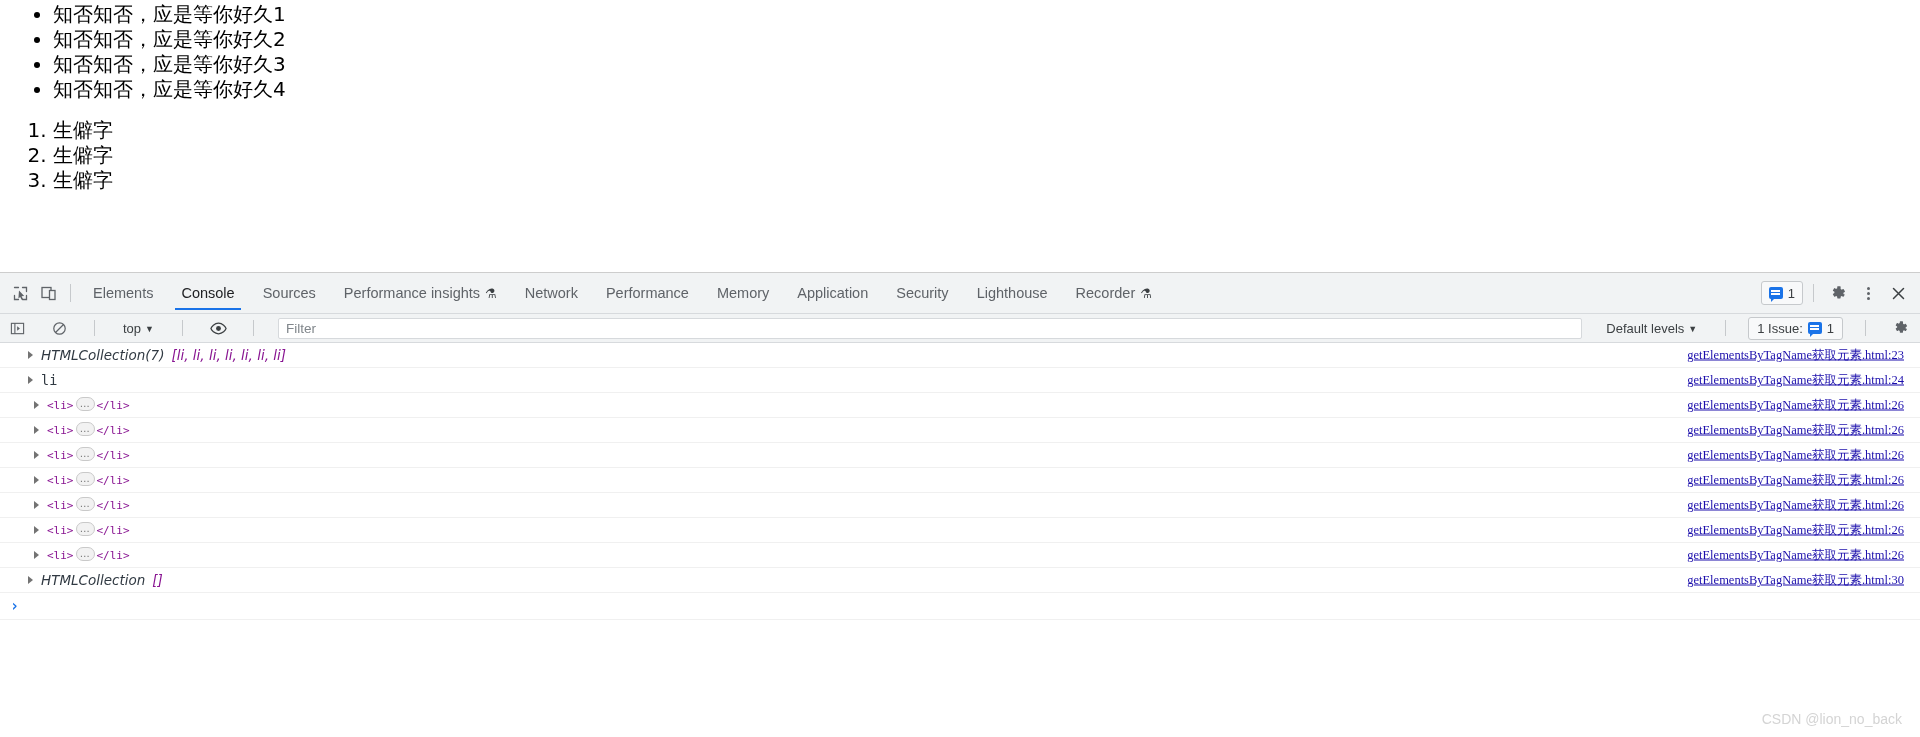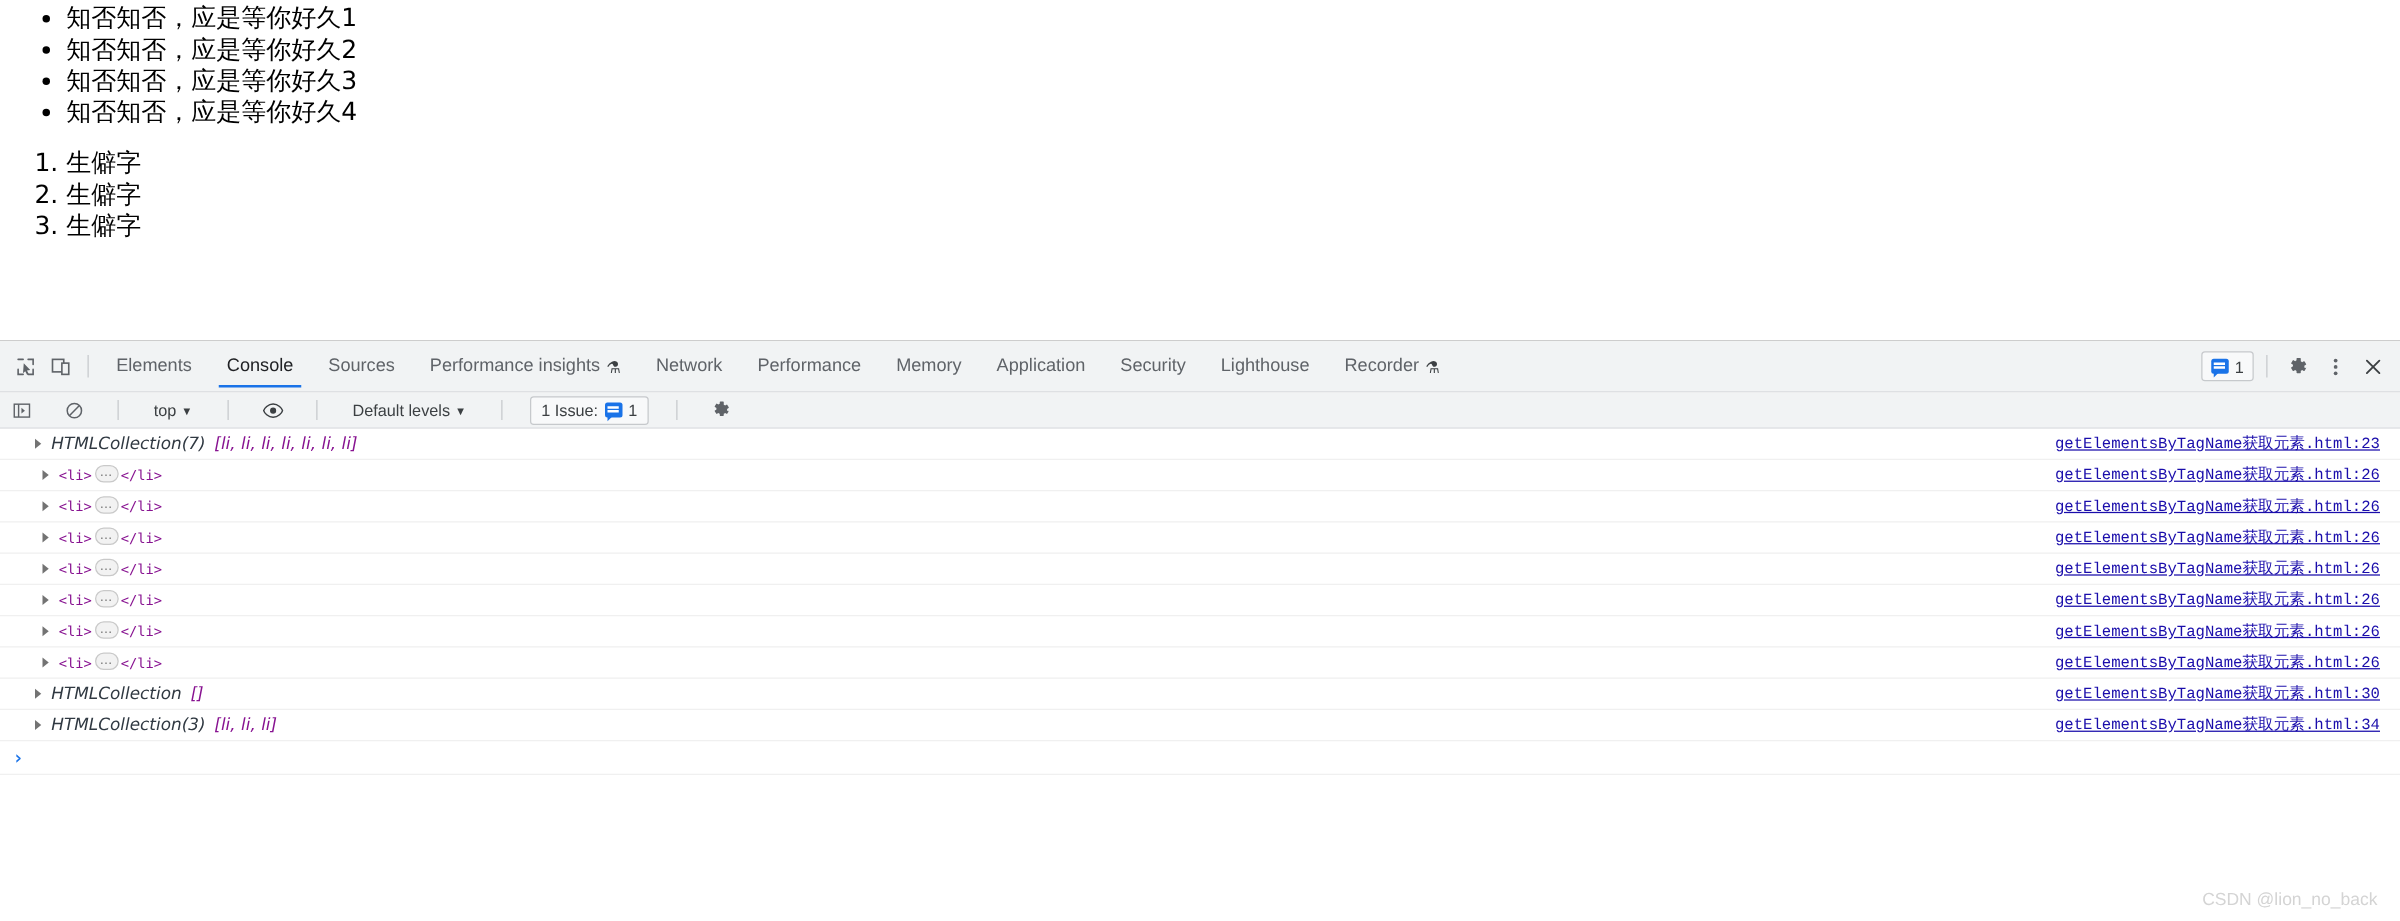--- a/index.html
+++ b/index.html
@@ -320,21 +320,21 @@
     position: relative;
     top: -1px;
   }
   .source-link {
     position: absolute;
     right: 16px;
     top: 50%;
     transform: translateY(-50%);
     color: #1a0dab;
     text-decoration: underline;
-    font-family: Liberation Mono, monospace;
+    font-family: Liberation Serif, serif;
     font-size: 12.5px;
     white-space: nowrap;
   }
 
   
   .console-prompt {
     height: 26px;
     display: flex;
     align-items: center;
     padding-left: 10px;
@@ -493,20 +493,23 @@
       <span class="caret">▼</span>
     </div>
     <div class="ct-sep"></div>
     <div class="ct-btn">
       <svg width="17" height="15" viewBox="0 0 18 14">
         <path d="M9 1.4C4.6 1.4 1.6 5.1 1 7c.6 1.9 3.6 5.6 8 5.6S16.4 8.9 17 7c-.6-1.9-3.6-5.6-8-5.6z" stroke="#3c4043" stroke-width="1.3" fill="none"></path>
         <circle cx="9" cy="7" r="2.6" fill="#3c4043"></circle>
       </svg>
     </div>
     <div class="ct-sep"></div>
+    <div class="ct-filter">
+      <input type="text" placeholder="Filter" style="">
+    </div>
     <div class="ct-select">
       <span>Default levels</span>
       <span class="caret">▼</span>
     </div>
     <div class="ct-sep"></div>
     <div class="issue-pill">
       <span class="txt">1 Issue:</span>
       <span class="msg-icon"></span>
       <span class="txt">1</span>
     </div>
@@ -523,20 +526,27 @@
 
     <div class="console-row">
       <span class="disclosure"></span>
       <span class="row-content">
         <span class="obj-name">HTMLCollection(7)</span>
         <span class="obj-preview">[li, li, li, li, li, li, li]</span>
       </span>
       <span class="source-link">getElementsByTagName获取元素.html:23</span>
     </div>
 
+    <div class="console-row">
+      <span class="disclosure"></span>
+      <span class="row-content">
+        <span class="plain-node">li</span>
+      </span>
+      <span class="source-link">getElementsByTagName获取元素.html:24</span>
+    </div>
 
     <div class="console-row el">
       <span class="disclosure"></span>
       <span class="row-content">
         <span class="tagpart">&lt;li&gt;</span>
         <span class="ellipsis-badge">…</span>
         <span class="tagpart">&lt;/li&gt;</span>
       </span>
       <span class="source-link">getElementsByTagName获取元素.html:26</span>
     </div>
@@ -603,28 +613,20 @@
 
     <div class="console-row">
       <span class="disclosure"></span>
       <span class="row-content">
         <span class="obj-name">HTMLCollection</span>
         <span class="obj-preview">[]</span>
       </span>
       <span class="source-link">getElementsByTagName获取元素.html:30</span>
     </div>
 
-    <div class="console-row">
-      <span class="disclosure"></span>
-      <span class="row-content">
-        <span class="obj-name">HTMLCollection(3)</span>
-        <span class="obj-preview">[li, li, li]</span>
-      </span>
-      <span class="source-link">getElementsByTagName获取元素.html:34</span>
-    </div>
 
     <div class="console-prompt">
       <span class="prompt-chevron">›</span>
       <div class="prompt-input" contenteditable="true" style=""></div>
     </div>
 
   </div>
 
   <div class="watermark">CSDN @lion_no_back</div>
 </div>

